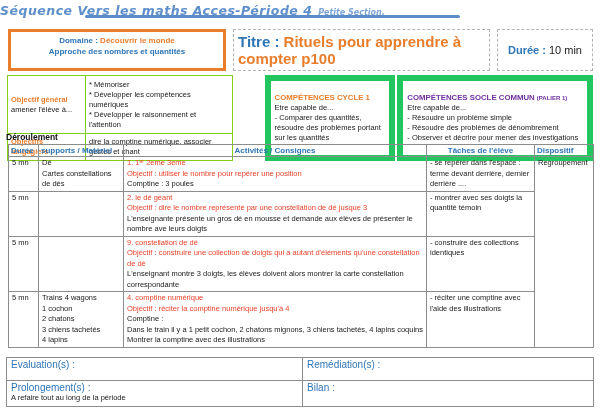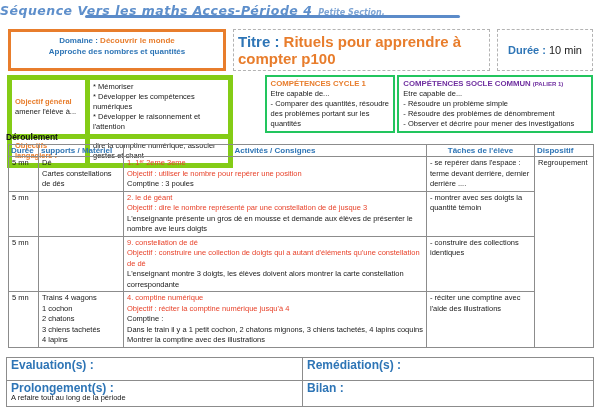--- a/index.html
+++ b/index.html
@@ -23,25 +23,25 @@
   .box-titre { flex:1; border:1px dashed #b3b3b3; margin-left:7px; padding:3px 4px;
     display:flex; align-items:center; justify-content:center; font-size:15px; font-weight:bold; }
   .box-duree { width:96px; border:1px dashed #b3b3b3; margin-left:7px; display:flex;
     align-items:center; justify-content:center; font-size:11px; }
   .blue { color:#2e75b6; font-weight:bold; }
   .orange-text { color:#e87d2c; font-weight:bold; }
   .black-text { color:#222; font-weight:normal; }
   
   .obj-row { position:absolute; top:75px; left:7px; width:586px; display:flex; }
   table.obj { border-collapse:collapse; width:226px; table-layout:fixed; }
-  table.obj td { border:5px solid #84cc16; font-size:7.5px; line-height:10px;
+  table.obj td { border:1px solid #84cc16; font-size:7.5px; line-height:10px;
     padding:2px 3px; vertical-align:middle; }
   table.obj td.lab { width:78px; }
   .obj-lab-orange { color:#e87d2c; font-weight:bold; }
-  .comp-box { border:2px solid #22c55e; font-size:7.5px; line-height:10px; padding:2px 4px;
+  .comp-box { border:6px solid #22c55e; font-size:7.5px; line-height:10px; padding:12px 4px;
     align-self:flex-start; }
   .comp-cycle { width:131px; margin-left:32px; }
   .comp-socle { width:196px; margin-left:2px; }
   .comp-title-orange { color:#e87d2c; font-weight:bold; font-size:7.8px; }
   .comp-title-purple { color:#7030a0; font-weight:bold; font-size:7.8px; }
   .comp-palier { color:#7030a0; font-weight:bold; font-size:6px; }
   
   .deroulement { position:absolute; top:132px; left:6px; font-size:8.5px; font-weight:bold; color:#111; }
   
   table.main { position:absolute; top:144px; left:8px; width:585px; border-collapse:collapse;
@@ -54,21 +54,21 @@
   .red { color:#e8432b; }
   .pad1 { padding-top:14px; }
   .pad2 { padding-top:22px; }
   
   table.footer { position:absolute; top:357px; left:6px; width:587px; border-collapse:collapse;
     table-layout:fixed; }
   table.footer td { border:1px solid #8c8c8c; font-size:7.5px; line-height:10px;
     vertical-align:top; padding:2px 4px; }
   td.eval-cell, td.remed-cell { height:23px; }
   td.prolong-cell, td.bilan-cell { height:26px; }
-  .footer-label { color:#2e75b6; font-weight:bold; font-size:12px; }
+  .footer-label { color:#2e75b6; font-weight:normal; font-size:10px; }
 </style>
 </head>
 <body>
 
 <div class="page">
 
   <div class="title-wrap">
     <span class="title-main">Séquence  Vers les maths Acces-Période 4</span><span class="title-suffix">Petite Section.</span>
   </div>
   <div class="title-underline"></div>

